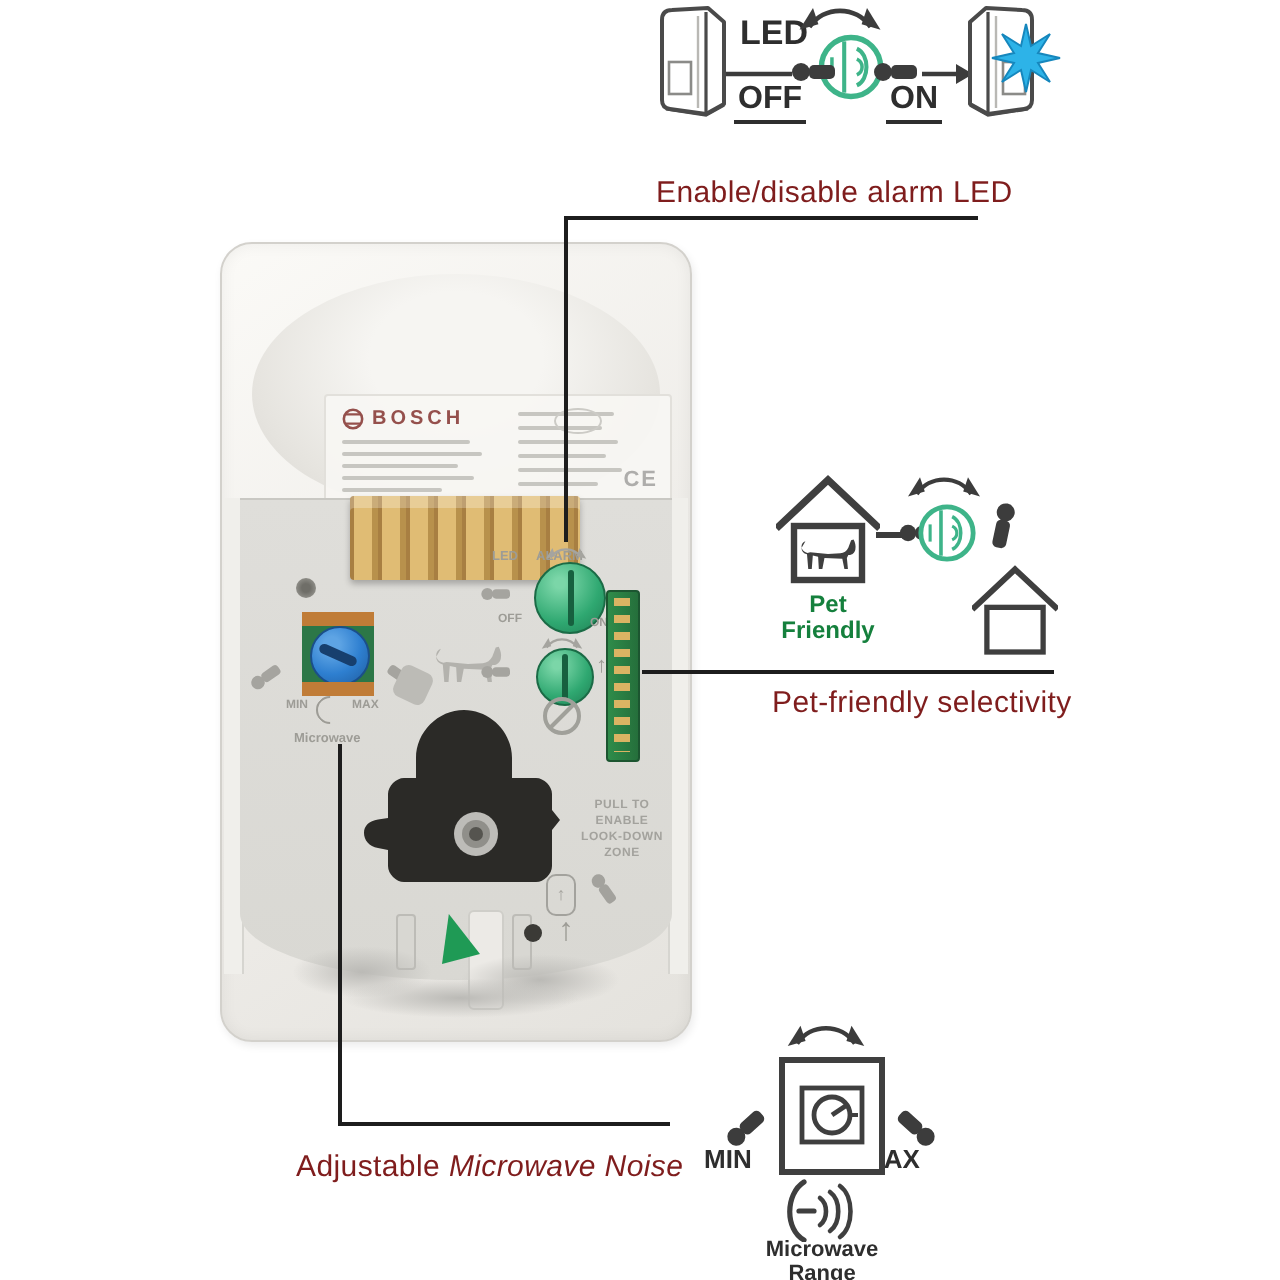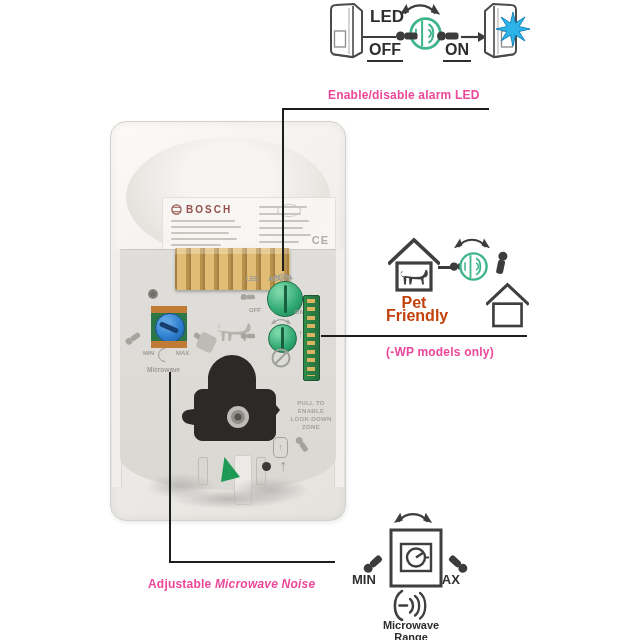--- a/index.html
+++ b/index.html
@@ -5,32 +5,32 @@
   html,body{margin:0;padding:0;background:#fff;}
   .canvas{position:relative;width:628px;height:640px;background:#ffffff;overflow:hidden;
           font-family:"Liberation Sans", sans-serif;color:#2b2b2b;}
   .abs{position:absolute;}
   .nosel{user-select:none;}
 
   
   .cline{position:absolute;background:#1d1d1d;z-index:40;}
 
   
-  .callout-text{position:absolute;font-size:12px;letter-spacing:.2px;color:#ec4899;z-index:41;white-space:nowrap;font-weight:bold;}
+  .callout-text{position:absolute;font-size:15px;letter-spacing:.2px;color:#7f1d1d;z-index:41;white-space:nowrap;}
   .callout-text .it{font-style:italic;}
 
   
   .big-label{position:absolute;font-weight:bold;font-size:17px;color:#2e2e2e;z-index:30;}
   .switch-label{position:absolute;font-weight:bold;font-size:16px;color:#2e2e2e;z-index:30;
                 border-bottom:2px solid #2e2e2e;padding:0 2px 1px 2px;}
   .sd{color:#3c3c3c;}
   .curve-dark{color:#3c3c3c;}
 
   
-  .pet-badge{position:absolute;width:56px;text-align:center;font-weight:bold;font-size:16px;line-height:13px;color:#c2410c;}
+  .pet-badge{position:absolute;width:56px;text-align:center;font-weight:bold;font-size:12px;line-height:13px;color:#15803d;}
   .minmax{position:absolute;font-weight:bold;font-size:13px;color:#2e2e2e;}
   .range-caption{position:absolute;width:66px;text-align:center;font-weight:bold;font-size:11px;line-height:11.5px;color:#2e2e2e;}
 
   
   .device{position:absolute;left:110px;top:121px;width:236px;height:400px;z-index:10;border-radius:23px;}
   .case{position:absolute;inset:0;background:linear-gradient(145deg,#fbfaf7,#edebe7 60%,#e4e2dd);
         border:1px solid #d3d1cc;border-radius:16px;box-shadow:inset 0 0 8px rgba(0,0,0,.06),1px 2px 4px rgba(0,0,0,.08);}
   .dome{position:absolute;left:16px;top:16px;width:204px;height:120px;border-radius:50%;
         background:radial-gradient(ellipse at 50% 35%,#f6f5f2 30%,#e6e4df 70%,#d7d5d0);}
   .dev-label{position:absolute;left:52px;top:76px;width:172px;height:58px;background:rgba(247,246,243,.92);
@@ -307,21 +307,21 @@
       <circle cx="9" cy="5" r="4.5"></circle>
       <rect x="5.5" y="9" width="7" height="14" rx="2.5"></rect>
     </g>
   </svg>
   <svg class="abs" style="left:486px;top:281px;z-index:30" width="43" height="47">
       <use href="#sym-house"></use>
     </svg>
 
   <div class="cline" style="left:321px;top:335px;width:206px;height:2px;"></div>
   <div class="callout-text" style="left:386px;top:341px;line-height:22px;">
-    <div>(-WP models only)</div>
+    <div>Pet-friendly selectivity</div>
   </div>
 
   <div class="cline" style="left:169px;top:372px;width:2px;height:191px;"></div>
   <div class="cline" style="left:169px;top:561px;width:166px;height:2px;"></div>
   <div class="callout-text" style="left:148px;top:573px;line-height:22px;">
     <div>
       <span>Adjustable</span>
       <span class="it">Microwave Noise</span>
     </div>
   </div>

